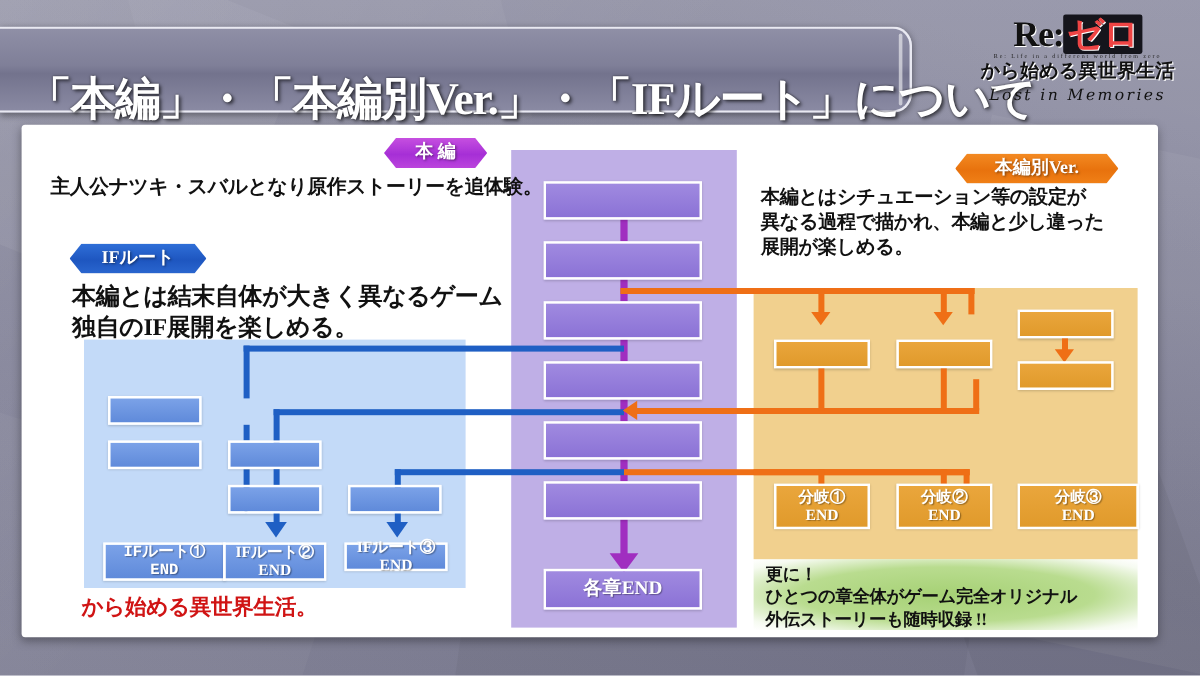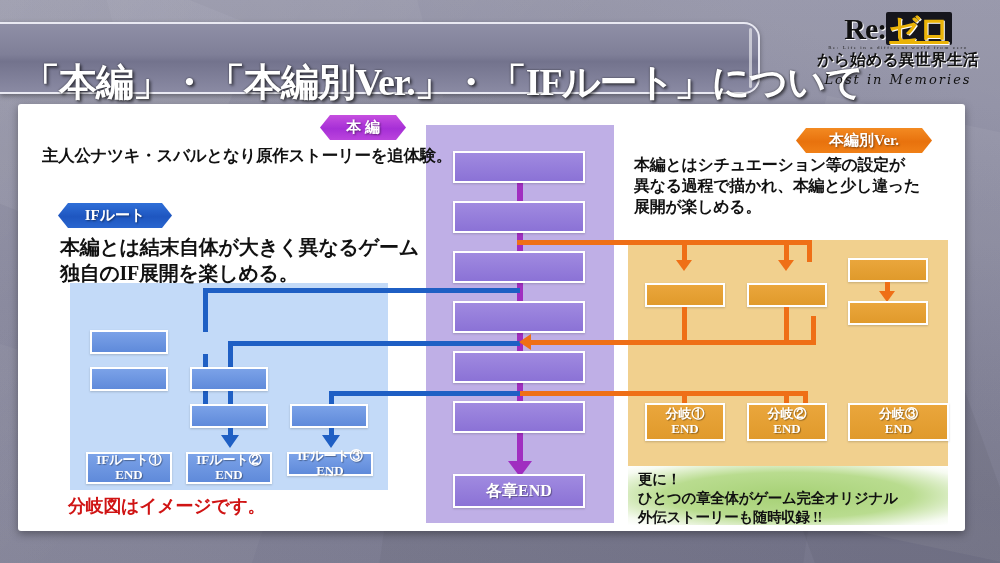--- a/index.html
+++ b/index.html
@@ -52,21 +52,21 @@
     text-shadow: 2px 2px 3px rgba(0,0,0,0.55), 0 0 2px rgba(0,0,0,0.6);
     white-space: nowrap;
     margin-top: 48px;
   }
 
   
   #logo { position: absolute; right: 18px; top: 14px; width: 168px; height: 92px;
           text-align: center; }
   #logo .l1 { font-size: 30px; font-weight: bold; color: #111; letter-spacing: -1px;
               line-height: 30px; text-shadow: 1px 1px 0 #fff; }
-  #logo .l1 .ze { background:#15151c; color:#eab308; padding: 0 3px; border-radius:2px;text-decoration:underline; }
+  #logo .l1 .ze { background:#15151c; color:#ef4444; padding: 0 3px; border-radius:2px; }
   #logo .l2 { font-size: 5px; color: #222; letter-spacing: 1.6px; margin-top: 1px; }
   #logo .l3 { font-size: 16px; font-weight: bold; color: #111; line-height: 18px;
               margin-top: 1px; text-shadow: 1px 1px 0 #fff; }
   #logo .l4 { font-size: 13px; font-style: italic; color: #111; letter-spacing: 2px;
               margin-top: 3px; font-family: "DejaVu Serif", serif; }
 
   
   #content-card {
     position: absolute; left: 18px; top: 104px; width: 947px; height: 427px;
     background: #ffffff; border-radius: 3px;
@@ -201,21 +201,21 @@
   <div class="fbox blue" style="left:190px; top:367px; width:78px; height:24px;"></div>
   <div class="fbox blue" style="left:190px; top:404px; width:78px; height:24px;"></div>
   <div class="conn v-blue" style="left:228px; top:391px; height:13px;"></div>
   <div class="conn v-blue" style="left:228px; top:428px; height:8px;"></div>
   <div class="arrow-down ad-blue" style="position:absolute;left:221px; top:435px;"></div>
 
   <div class="fbox blue" style="left:290px; top:404px; width:78px; height:24px;"></div>
   <div class="conn v-blue" style="left:329px; top:428px; height:8px;"></div>
   <div class="arrow-down ad-blue" style="position:absolute;left:322px; top:435px;"></div>
 
-  <div class="fbox blue" style="left:86px; top:452px; width:86px; height:32px;">
+  <div class="fbox blue" style="left:86px; top:452px; width:102px; height:32px;font-family:Liberation Mono, monospace;">
     <span>IFルート①</span>
     <span>END</span>
   </div>
   <div class="fbox blue" style="left:186px; top:452px; width:86px; height:32px;">
     <span>IFルート②</span>
     <span>END</span>
   </div>
   <div class="fbox blue" style="left:287px; top:452px; width:86px; height:24px;">
     <span>IFルート③</span>
     <span>END</span>
@@ -280,21 +280,21 @@
     <div>本編とは結末自体が大きく異なるゲーム</div>
     <div>独自のIF展開を楽しめる。</div>
   </div>
 
   <div class="desc" id="desc-betsu">
     <div>本編とはシチュエーション等の設定が</div>
     <div>異なる過程で描かれ、本編と少し違った</div>
     <div>展開が楽しめる。</div>
   </div>
 
-  <div id="note-red">分岐図はイメージです。</div>
+  <div id="note-red">から始める異世界生活。</div>
 
   <div id="green-text">
     <div>更に！</div>
     <div>ひとつの章全体がゲーム完全オリジナル</div>
     <div>外伝ストーリーも随時収録 !!</div>
   </div>
 
 </div>
 
 </body></html>

